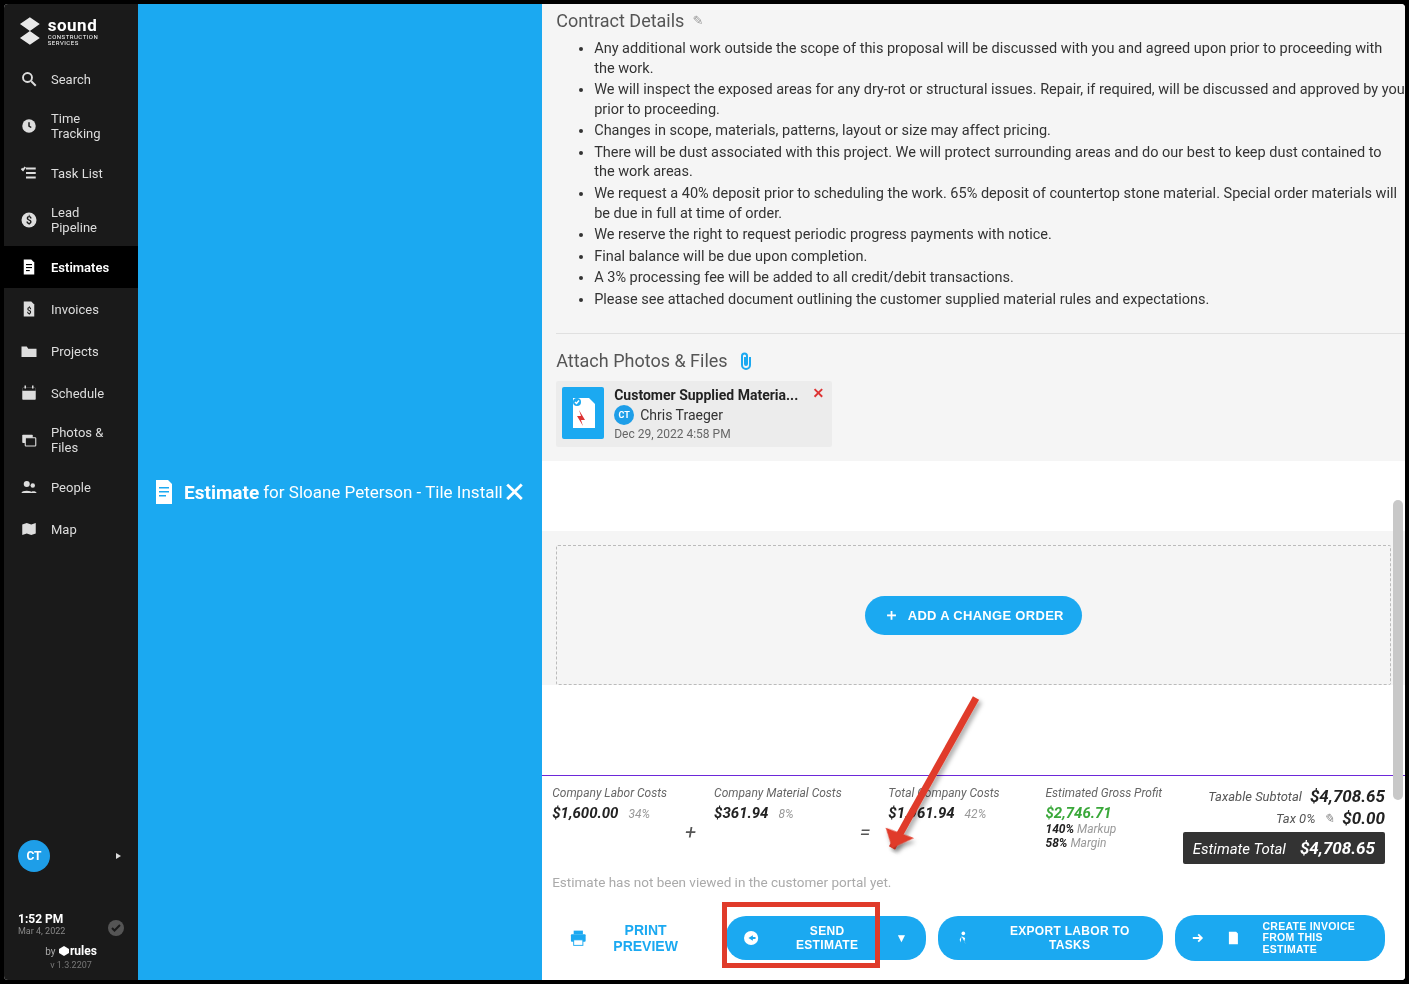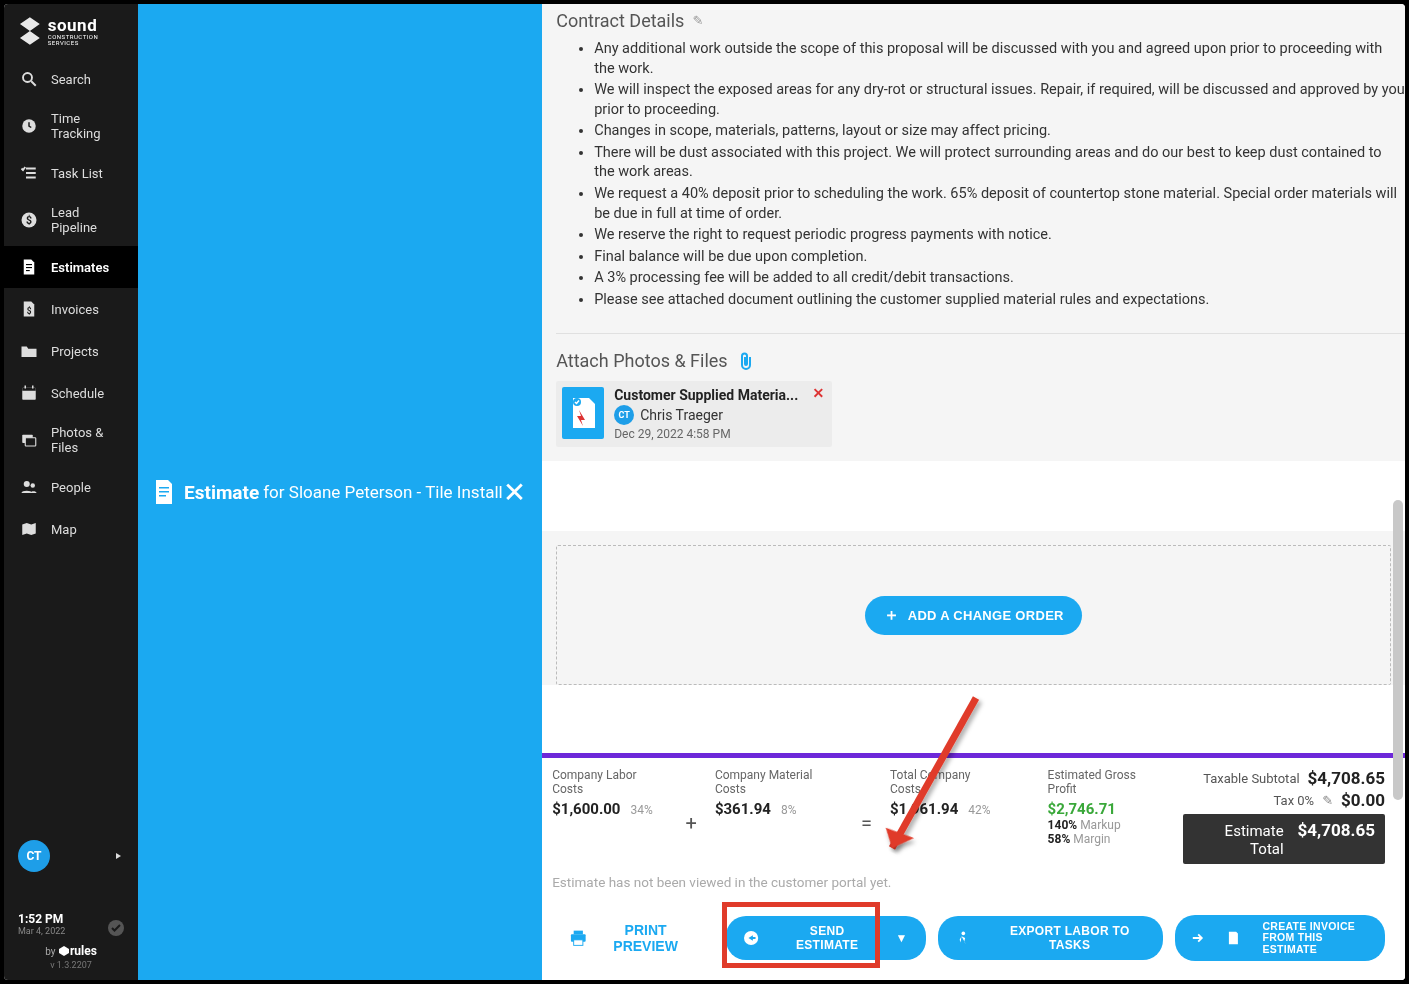--- a/index.html
+++ b/index.html
@@ -62,21 +62,21 @@
     
     .white-gap { background: #fff; height: 70px; margin: 14px 0 0 -14px; padding-right:14px;}
     
     .dashed-box { border: 1.5px dashed #bbb; border-radius: 2px; height: 140px; display: flex; align-items: center; justify-content: center; margin: 14px 14px 0 0; background: #f5f5f5;}
     .pill-btn { background: #1ba9f1; color: #fff; border: none; border-radius: 20px; padding: 9px 18px; font-size: 13px; font-weight: 700; display: flex; align-items: center; gap: 8px; cursor: pointer; letter-spacing: 0.3px;}
     .pill-btn .plus { font-size: 16px; }
     
     .spacer { height: 90px; background:#fff; margin-left:-14px;}
     
     
-    .totals { background: #fff; border-top: 5px solid #6d28d9; padding: 10px 20px 8px 10px; display: flex; align-items: flex-start; gap: 18px; }
+    .totals { background: #fff; border-top: 1px solid #6d28d9; padding: 10px 20px 8px 10px; display: flex; align-items: flex-start; gap: 18px; font-style: italic; }
     .tblock { display: flex; flex-direction: column; }
     .tlabel { font-size: 12px; color: #666; margin-bottom: 4px;}
     .trow { display: flex; align-items: baseline; gap: 10px; }
     .tval { font-size: 15px; font-weight: 700; color: #222; }
     .tpct { font-size: 12px; color: #999; }
     .tconnector { font-size: 20px; color: #555; align-self: center; padding-top: 14px; }
     .profit-val { color: #3aa83a; font-size: 15px; font-weight: 700; }
     .profit-sub { font-size: 12px; }
     .profit-sub strong { color:#222; }
     .profit-sub span { color:#999; }

